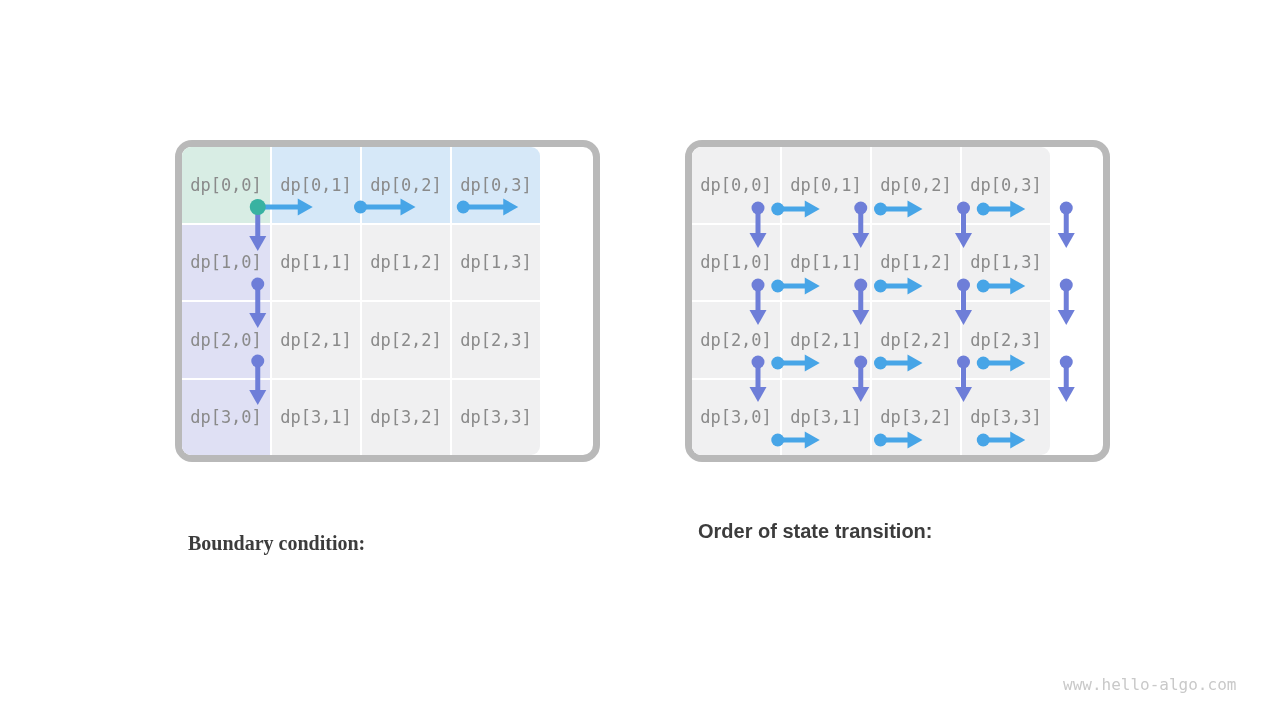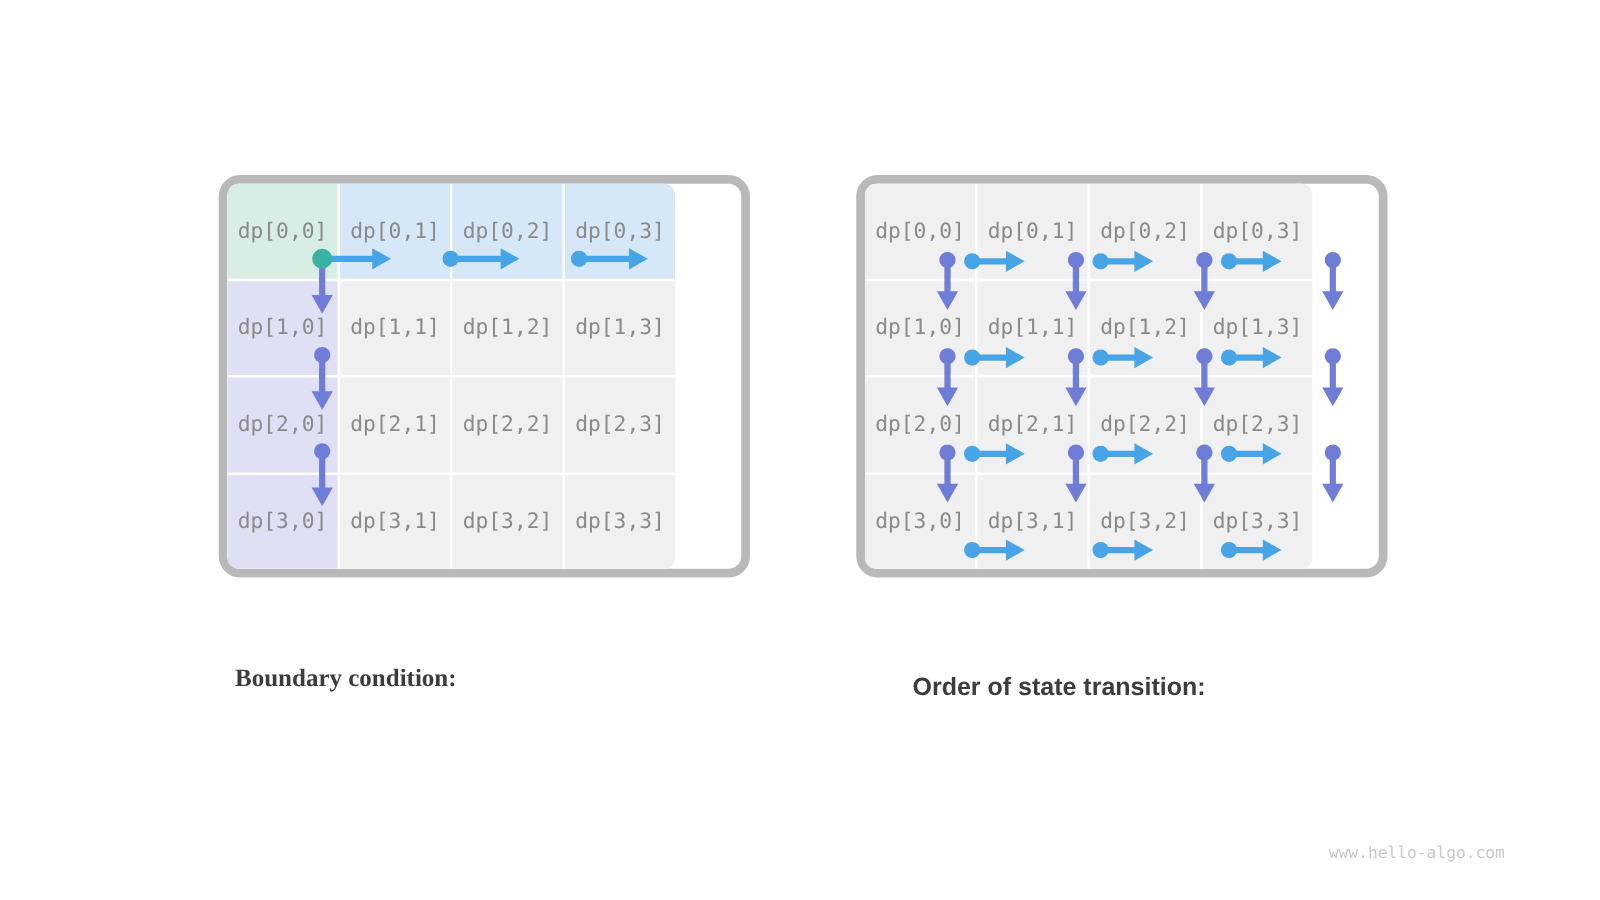--- a/index.html
+++ b/index.html
@@ -53,21 +53,21 @@
     font-size: 20px;
     line-height: 34px;
   }
   .caption .caption-title { font-weight: 700; }
   .caption .caption-sub   { font-weight: 400; }
 
   .watermark {
     position: absolute;
     left: 1063px; top: 675px;
     font-family: "DejaVu Sans Mono", monospace;
-    font-size: 13px;
+    font-size: 16px;
   }
 </style>
 </head>
 <body>
 
 <div class="canvas">
 
   <section class="panel" style="left: 175px; top: 140px; border-color: rgb(185, 185, 185);">
     <div class="grid" style="background: rgb(255, 255, 255); color: rgb(138, 138, 138);">
         <div class="cell" style="background: rgb(216, 237, 228);">dp[0,0]</div>
@@ -200,19 +200,19 @@
         <circle cx="85.75" cy="293" r="6.5" fill="#47a5e7"></circle>
         <circle cx="188.5" cy="293" r="6.5" fill="#47a5e7"></circle>
         <circle cx="291.25" cy="293" r="6.5" fill="#47a5e7"></circle>
       </svg>
   </section>
 
   <div class="caption" style="left: 188px; top: 526px; color: rgb(60, 60, 60); font-family: Liberation Serif, serif;">
     <div class="caption-title">Boundary condition:</div>
   </div>
 
-  <div class="caption" style="left: 698px; top: 533px; color: rgb(60, 60, 60); margin-left: 32px;">
+  <div class="caption" style="left: 698px; top: 514px; color: rgb(60, 60, 60);">
     <div class="caption-title">Order of state transition:</div>
   </div>
 
   <div class="watermark" style="color: rgb(201, 201, 201);">www.hello-algo.com</div>
 
 </div>
 
 </body></html>

